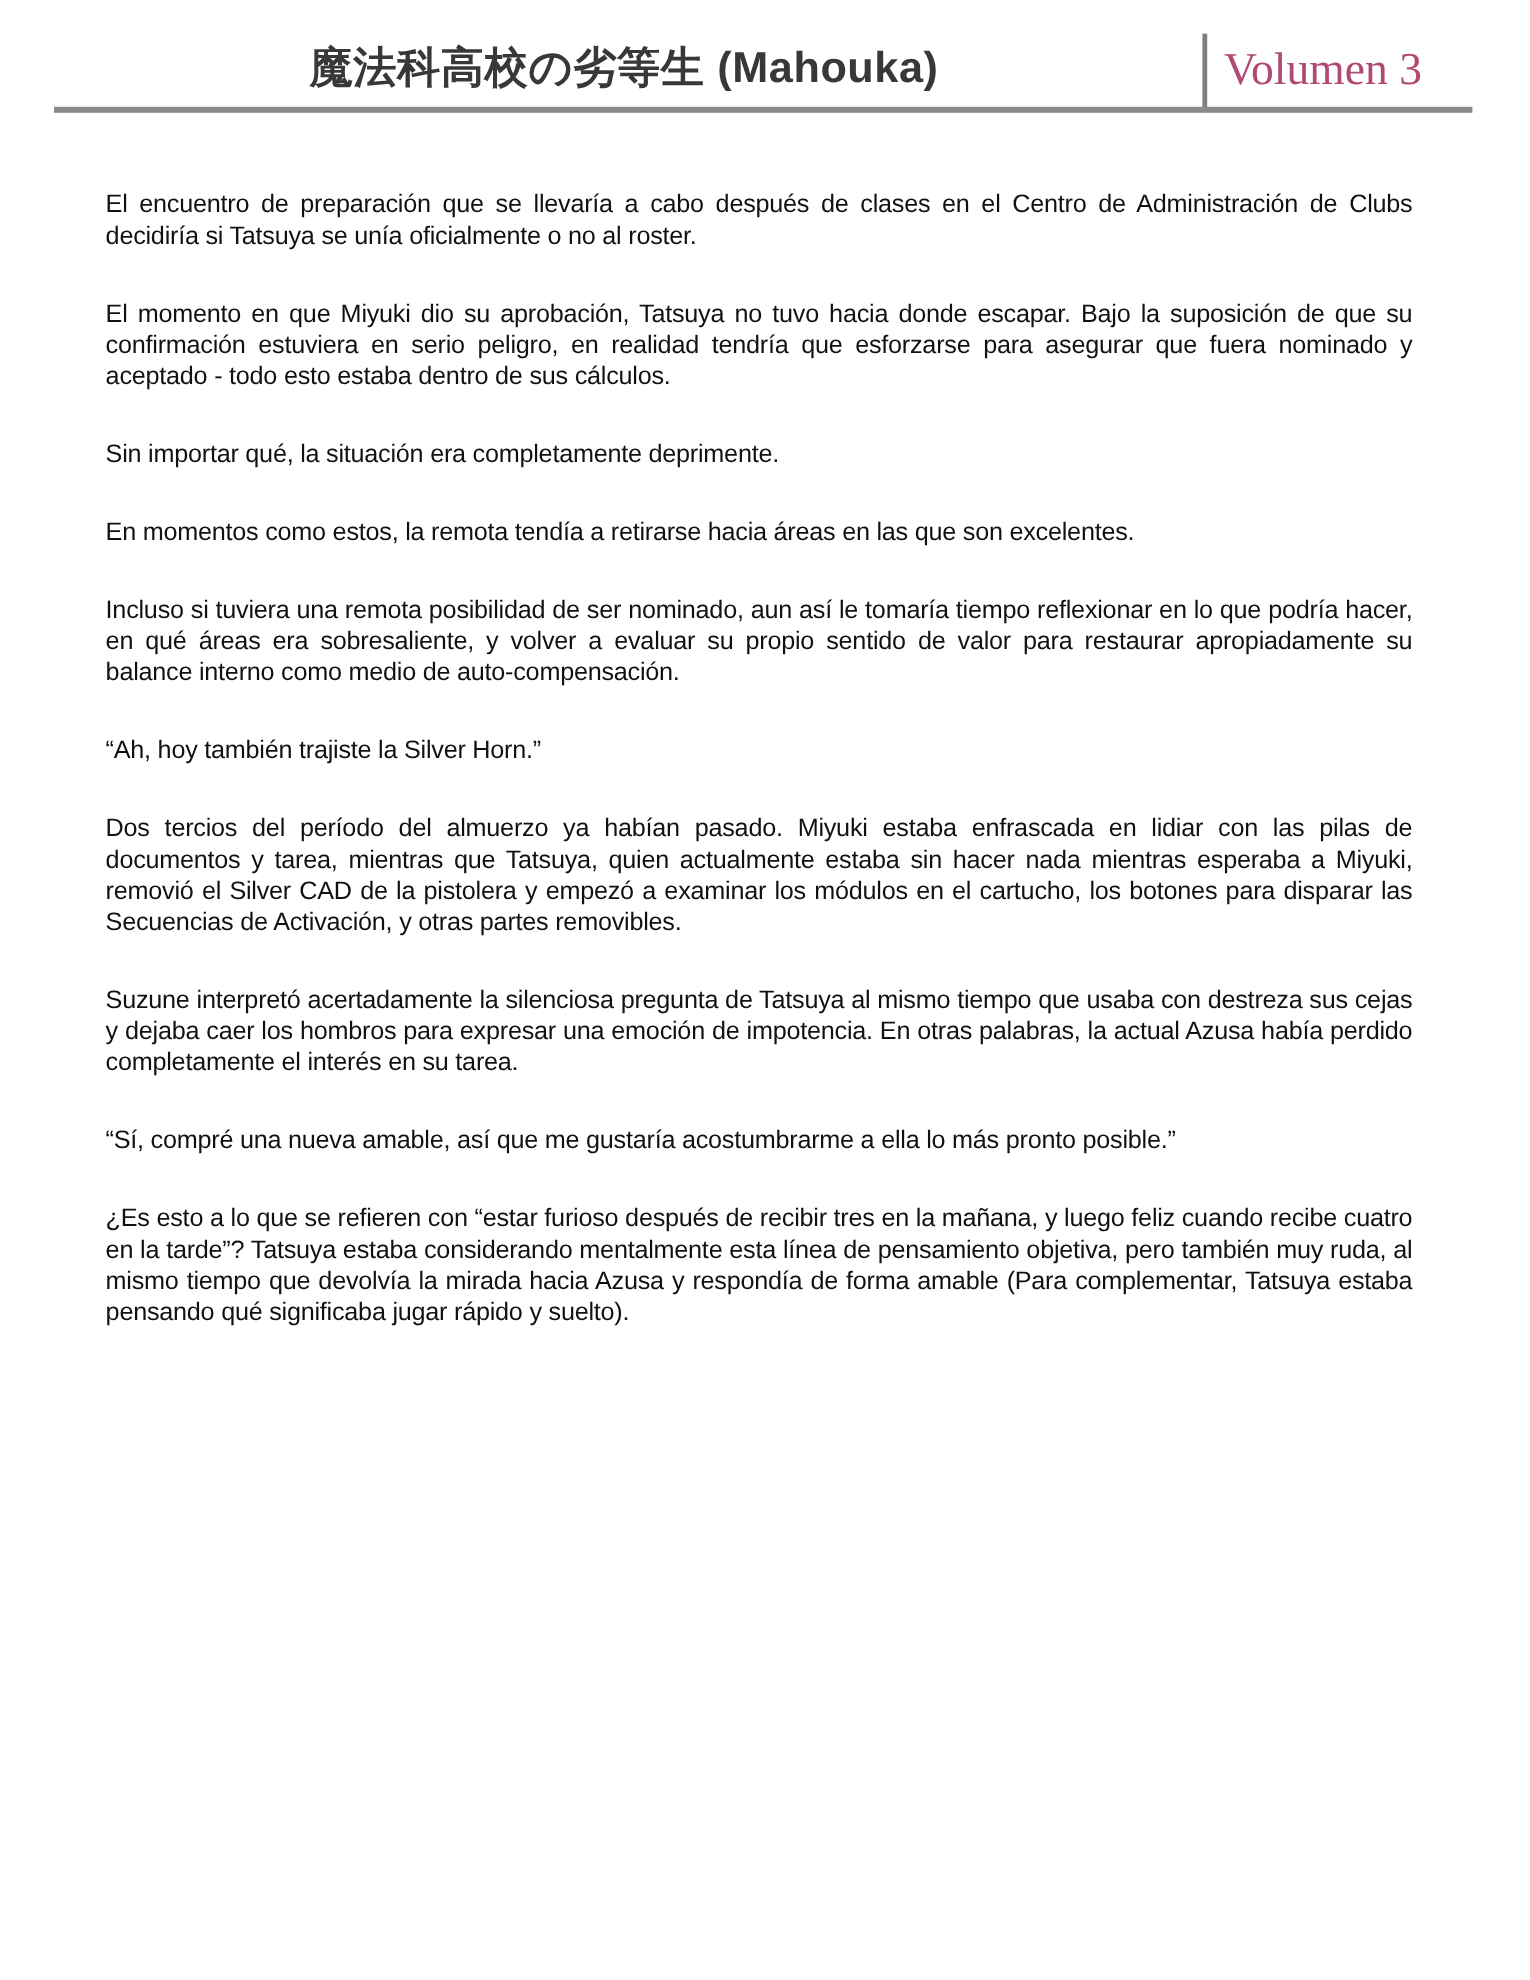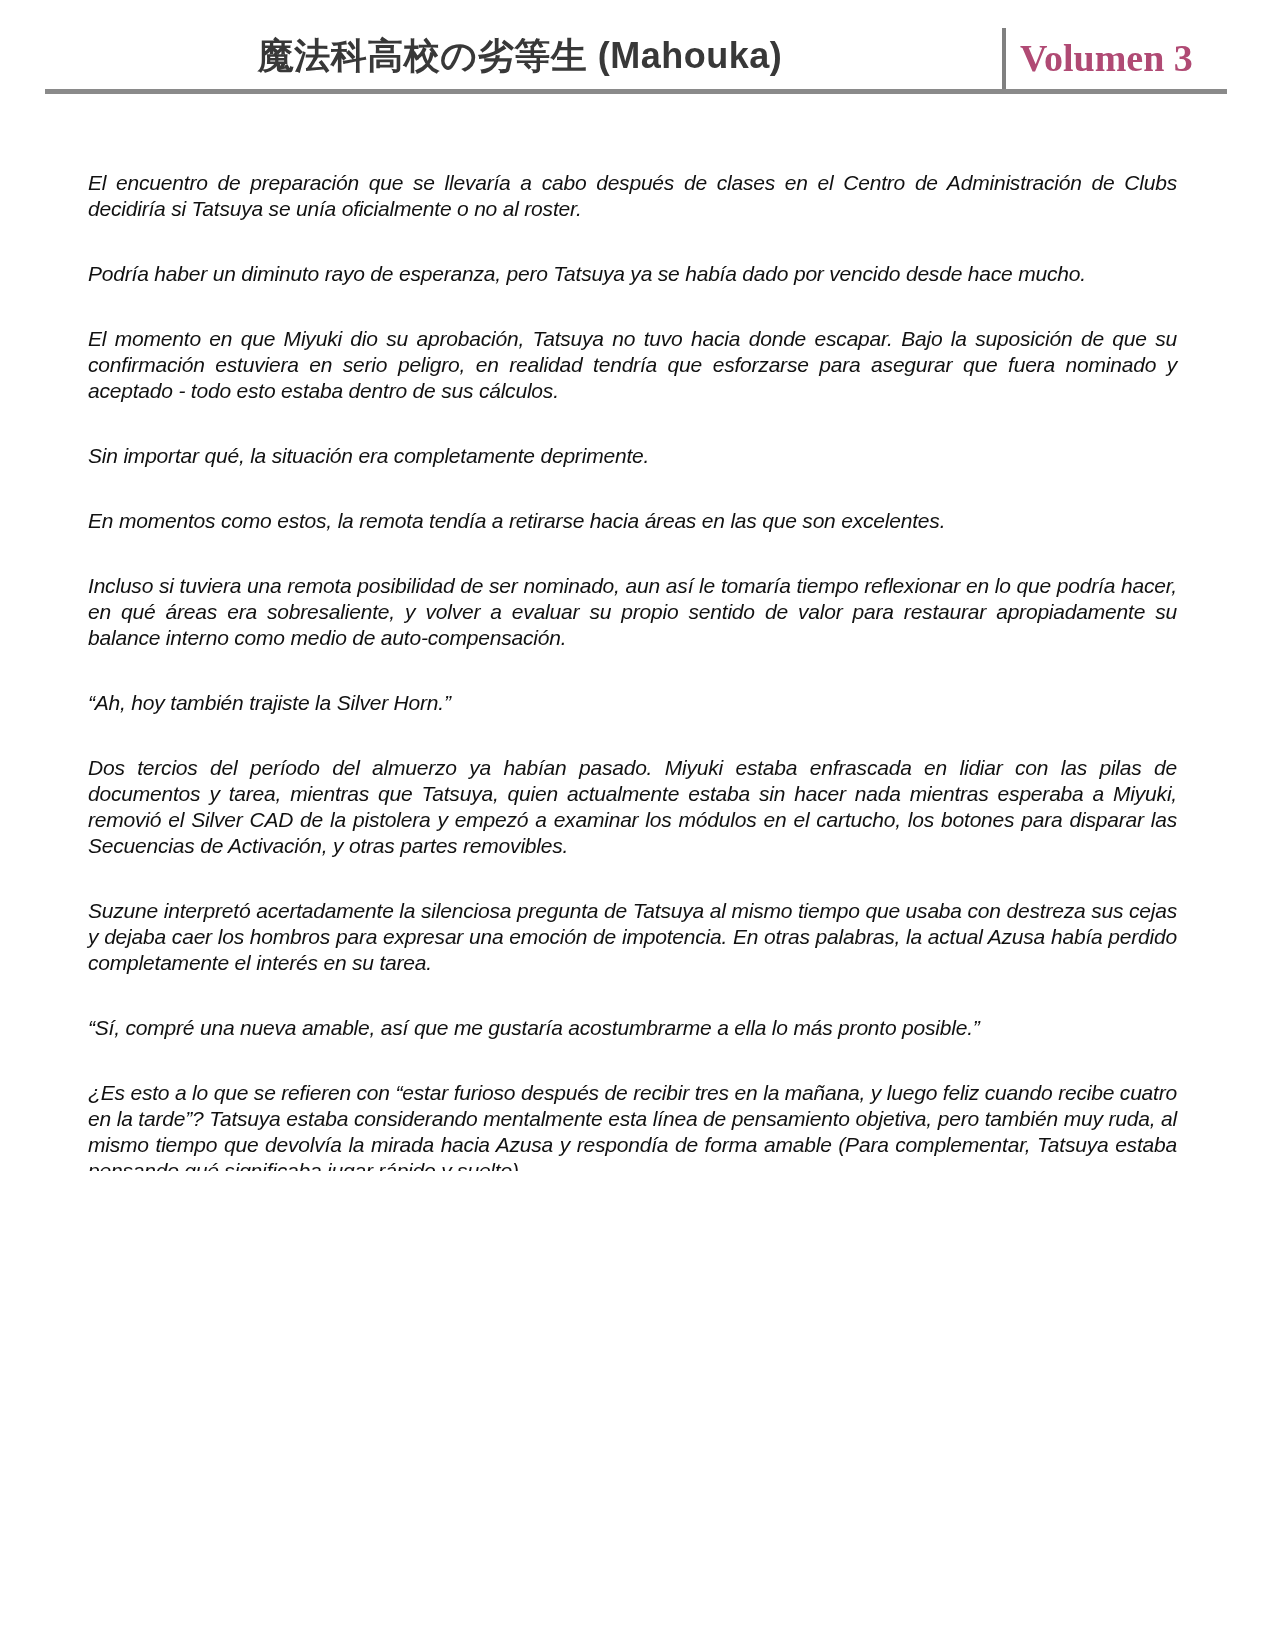--- a/index.html
+++ b/index.html
@@ -46,21 +46,21 @@
   .header-volume-cell {
     position: absolute;
     left: 1020px;
     top: 28px;
     height: 60px;
     display: flex;
     align-items: center;
   }
   .header-volume {
     font-family: "Liberation Serif", serif;
-    font-weight: bold;
+    font-weight: normal;
     font-size: 38px;
     color: #b04a74;
     white-space: nowrap;
   }
   .header-rule {
     position: absolute;
     left: 45px;
     top: 89px;
     width: 1182px;
     height: 5px;
@@ -73,22 +73,21 @@
     left: 88px;
     top: 158px;
     width: 1089px;
     font-size: 21px;
     line-height: 26px;
     color: #111111;
     text-align: justify;
     letter-spacing: -0.2px;
   }
   .content p {
-    margin: 12px 0 39px 0;
-    font-style: italic;
+    margin: 0 0 39px 0;
   }
   .content p:last-child {
     margin-bottom: 0;
   }
 
   
   .page-number {
     position: absolute;
     right: 93px;
     top: 1480px;
@@ -107,21 +106,20 @@
     </div>
     <div class="header-vline"></div>
     <div class="header-volume-cell">
       <span class="header-volume">Volumen 3</span>
     </div>
     <div class="header-rule"></div>
   </header>
 
   <main class="content">
     <p>El encuentro de preparación que se llevaría a cabo después de clases en el Centro de Administración de Clubs decidiría si Tatsuya se unía oficialmente o no al roster.</p>
-    <p>Podría haber un diminuto rayo de esperanza, pero Tatsuya ya se había dado por vencido desde hace mucho.</p>
     <p>El momento en que Miyuki dio su aprobación, Tatsuya no tuvo hacia donde escapar. Bajo la suposición de que su confirmación estuviera en serio peligro, en realidad tendría que esforzarse para asegurar que fuera nominado y aceptado - todo esto estaba dentro de sus cálculos.</p>
     <p>Sin importar qué, la situación era completamente deprimente.</p>
     <p>En momentos como estos, la remota tendía a retirarse hacia áreas en las que son excelentes.</p>
     <p>Incluso si tuviera una remota posibilidad de ser nominado, aun así le tomaría tiempo reflexionar en lo que podría hacer, en qué áreas era sobresaliente, y volver a evaluar su propio sentido de valor para restaurar apropiadamente su balance interno como medio de auto-compensación.</p>
     <p>“Ah, hoy también trajiste la Silver Horn.”</p>
     <p>Dos tercios del período del almuerzo ya habían pasado. Miyuki estaba enfrascada en lidiar con las pilas de documentos y tarea, mientras que Tatsuya, quien actualmente estaba sin hacer nada mientras esperaba a Miyuki, removió el Silver CAD de la pistolera y empezó a examinar los módulos en el cartucho, los botones para disparar las Secuencias de Activación, y otras partes removibles.</p>
     <p>Suzune interpretó acertadamente la silenciosa pregunta de Tatsuya al mismo tiempo que usaba con destreza sus cejas y dejaba caer los hombros para expresar una emoción de impotencia. En otras palabras, la actual Azusa había perdido completamente el interés en su tarea.</p>
     <p>“Sí, compré una nueva amable, así que me gustaría acostumbrarme a ella lo más pronto posible.”</p>
     <p>¿Es esto a lo que se refieren con “estar furioso después de recibir tres en la mañana, y luego feliz cuando recibe cuatro en la tarde”? Tatsuya estaba considerando mentalmente esta línea de pensamiento objetiva, pero también muy ruda, al mismo tiempo que devolvía la mirada hacia Azusa y respondía de forma amable (Para complementar, Tatsuya estaba pensando qué significaba jugar rápido y suelto).</p>
   </main>

